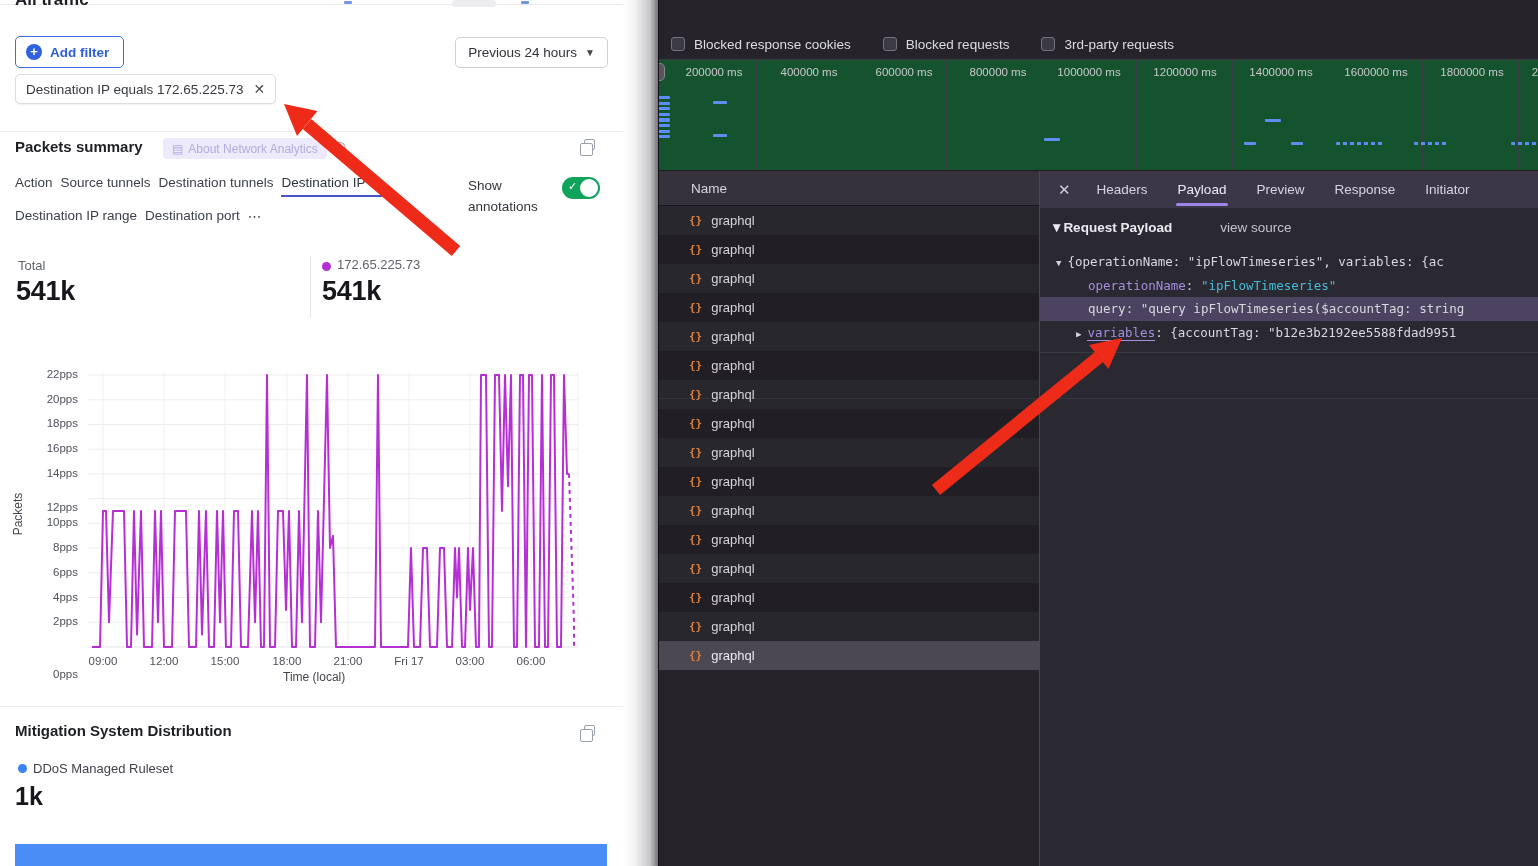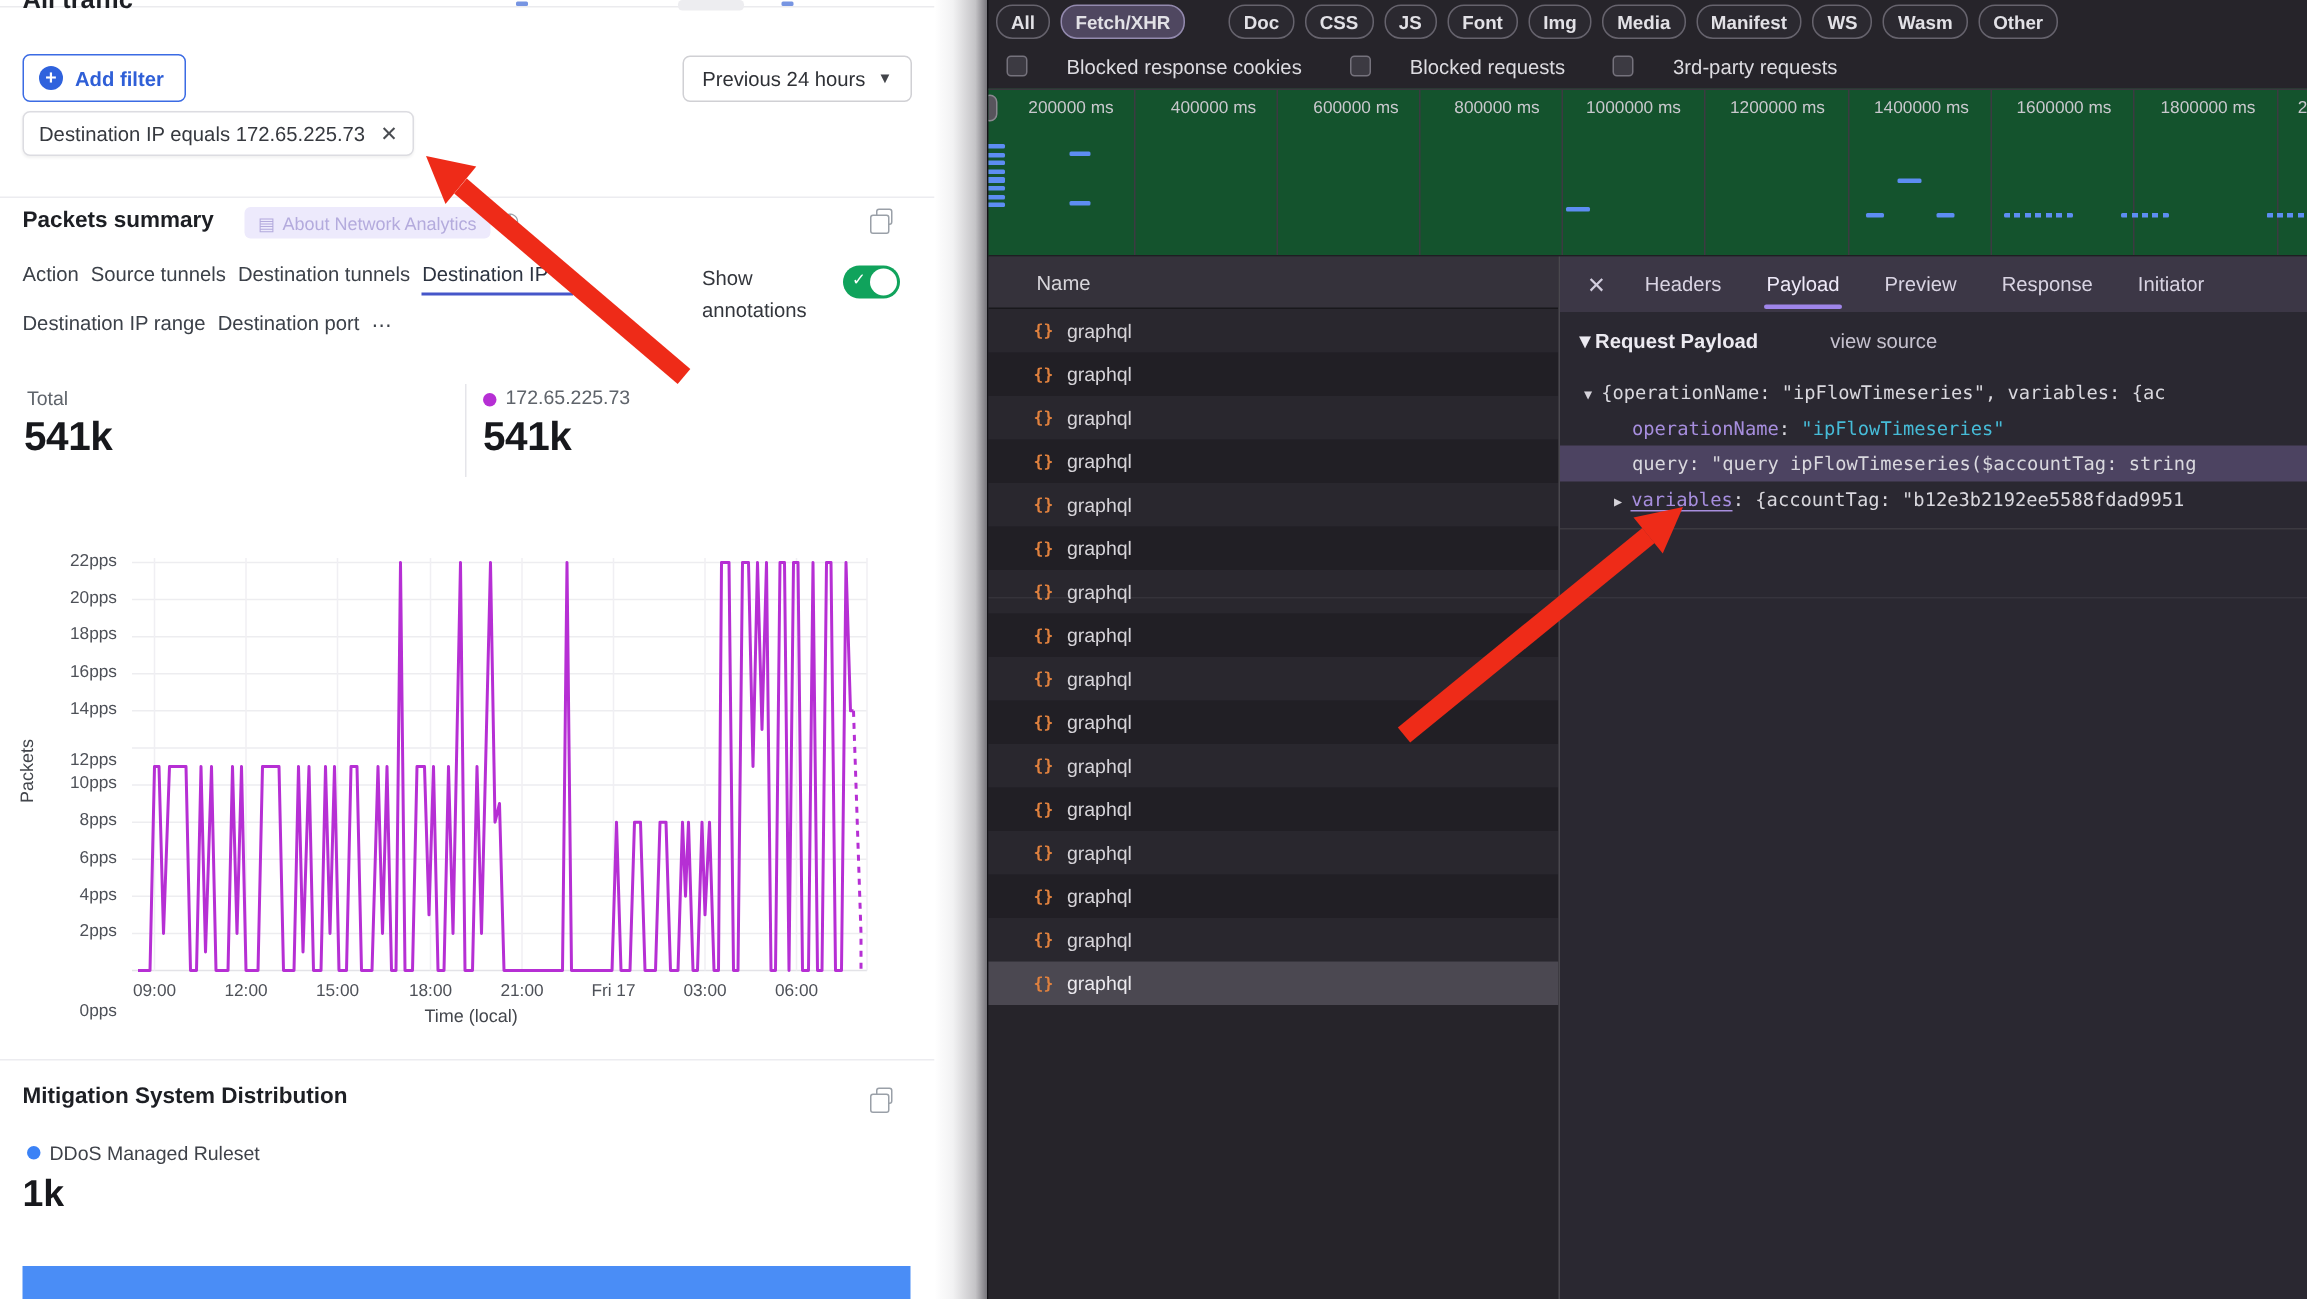--- a/index.html
+++ b/index.html
@@ -70,21 +70,21 @@
   .devtools { position:absolute; left:658px; top:0; width:880px; height:866px;
     background:#26242a; color:#dddce1; font-size:13px; border-left:1px solid #121116; }
   .pills-row { position:absolute; left:0; top:0; right:0; height:29px; display:flex; align-items:center;
     padding-left:5px; gap:7px; }
   .pill { height:23px; padding:0 9px; display:flex; align-items:center; border:1px solid #66636d;
     border-radius:11px; color:#e2e1e6; font-size:12.5px; font-weight:600; white-space:nowrap; background:#2b2930; }
   .pill.active { background:#4f4760; border-color:#938aae; }
   .pill.gap-after { margin-right:22px; }
   .cbx-row { position:absolute; left:0; top:29px; right:0; height:30px; display:flex; align-items:center;
     padding-left:12px; gap:10px; }
-  .cbx-item { display:flex; align-items:center; gap:26px; margin-right:22px; }
+  .cbx-item { display:flex; align-items:center; gap:9px; margin-right:22px; }
   .cbx { width:14px; height:14px; border:1.5px solid #75727c; border-radius:3px; background:#3c3a42; }
   .cbx-label { font-size:13.5px; color:#dddce1; }
 
   .timeline { position:absolute; left:0; top:59px; right:0; height:112px; background:#14532d;
     border-top:1px solid #3a383f; border-bottom:1px solid #1f1e23; overflow:hidden; }
   .tl-label { position:absolute; top:6px; transform:translateX(-50%); font-size:11.5px; color:#c9c8cd; white-space:nowrap; }
   .grid-v { position:absolute; top:0; bottom:0; width:1px; background:#3c3a42; }
   .mark { position:absolute; height:3px; border-radius:1px; background:#5d8df2; }
   .mark.dotted { background:repeating-linear-gradient(to right,#5d8df2 0 4px,transparent 4px 7px); }
   .edge-pill { position:absolute; left:-4px; top:3px; width:10px; height:18px; border-radius:5px;
@@ -243,34 +243,20 @@
     <div class="copy-ic" style="left:584px;top:725px"></div>
     <div class="dot" id="mit-dot" style="left: 18px; top: 764px; background: rgb(59, 130, 246);"></div>
     <div class="legend-label" style="left:33px;top:761px">DDoS Managed Ruleset</div>
     <div class="big-val" style="top:782px">1k</div>
     <div class="dist-bar" id="dist-bar" style="background: rgb(74, 141, 246);"></div>
   </div>
 
   <div class="gutter"></div>
 
   <div class="devtools">
-    <div class="pills-row" id="pills">
-        <div class="pill">All</div>
-        <div class="pill active gap-after">Fetch/XHR</div>
-        <div class="pill">Doc</div>
-        <div class="pill">CSS</div>
-        <div class="pill">JS</div>
-        <div class="pill">Font</div>
-        <div class="pill">Img</div>
-        <div class="pill">Media</div>
-        <div class="pill">Manifest</div>
-        <div class="pill">WS</div>
-        <div class="pill">Wasm</div>
-        <div class="pill">Other</div>
-      </div>
     <div class="cbx-row" id="cbxrow">
         <div class="cbx-item">
           <span class="cbx"></span>
           <span class="cbx-label">Blocked response cookies</span>
         </div>
         <div class="cbx-item">
           <span class="cbx"></span>
           <span class="cbx-label">Blocked requests</span>
         </div>
         <div class="cbx-item">

